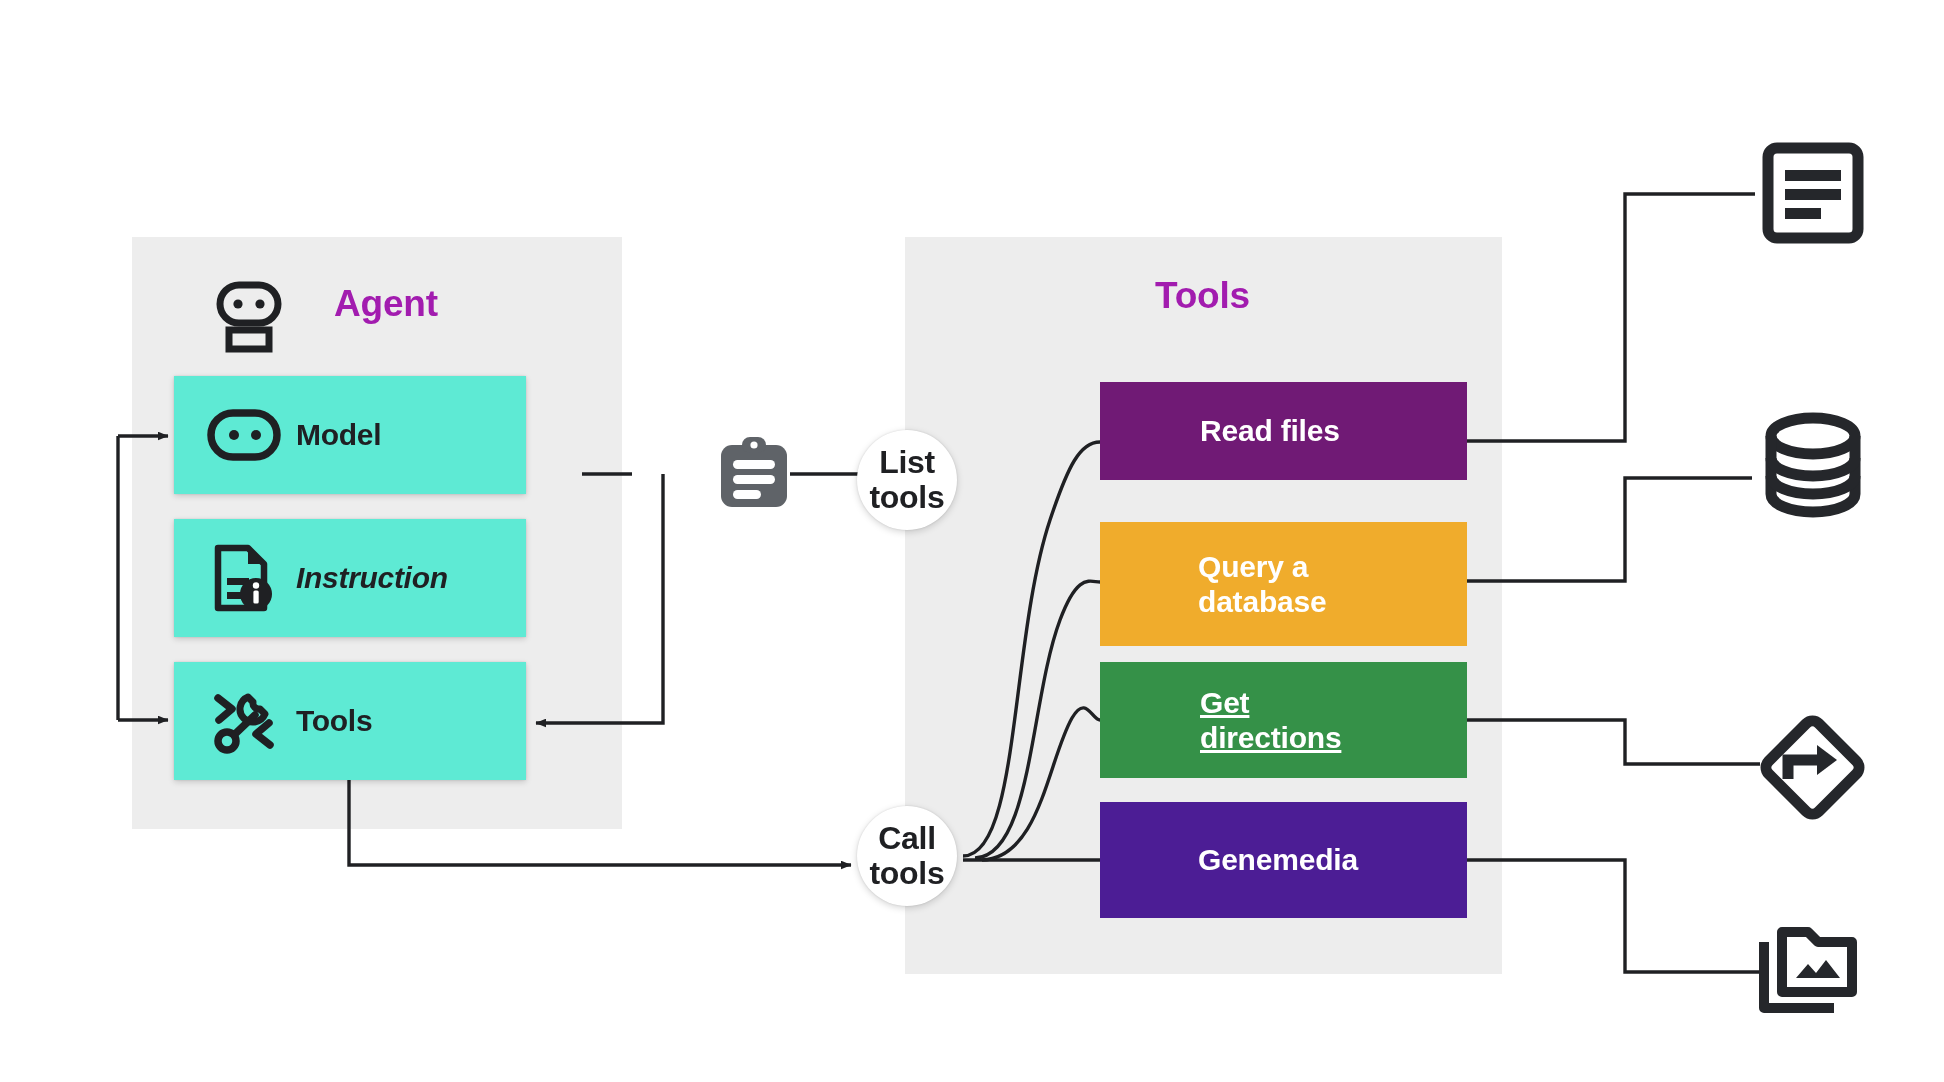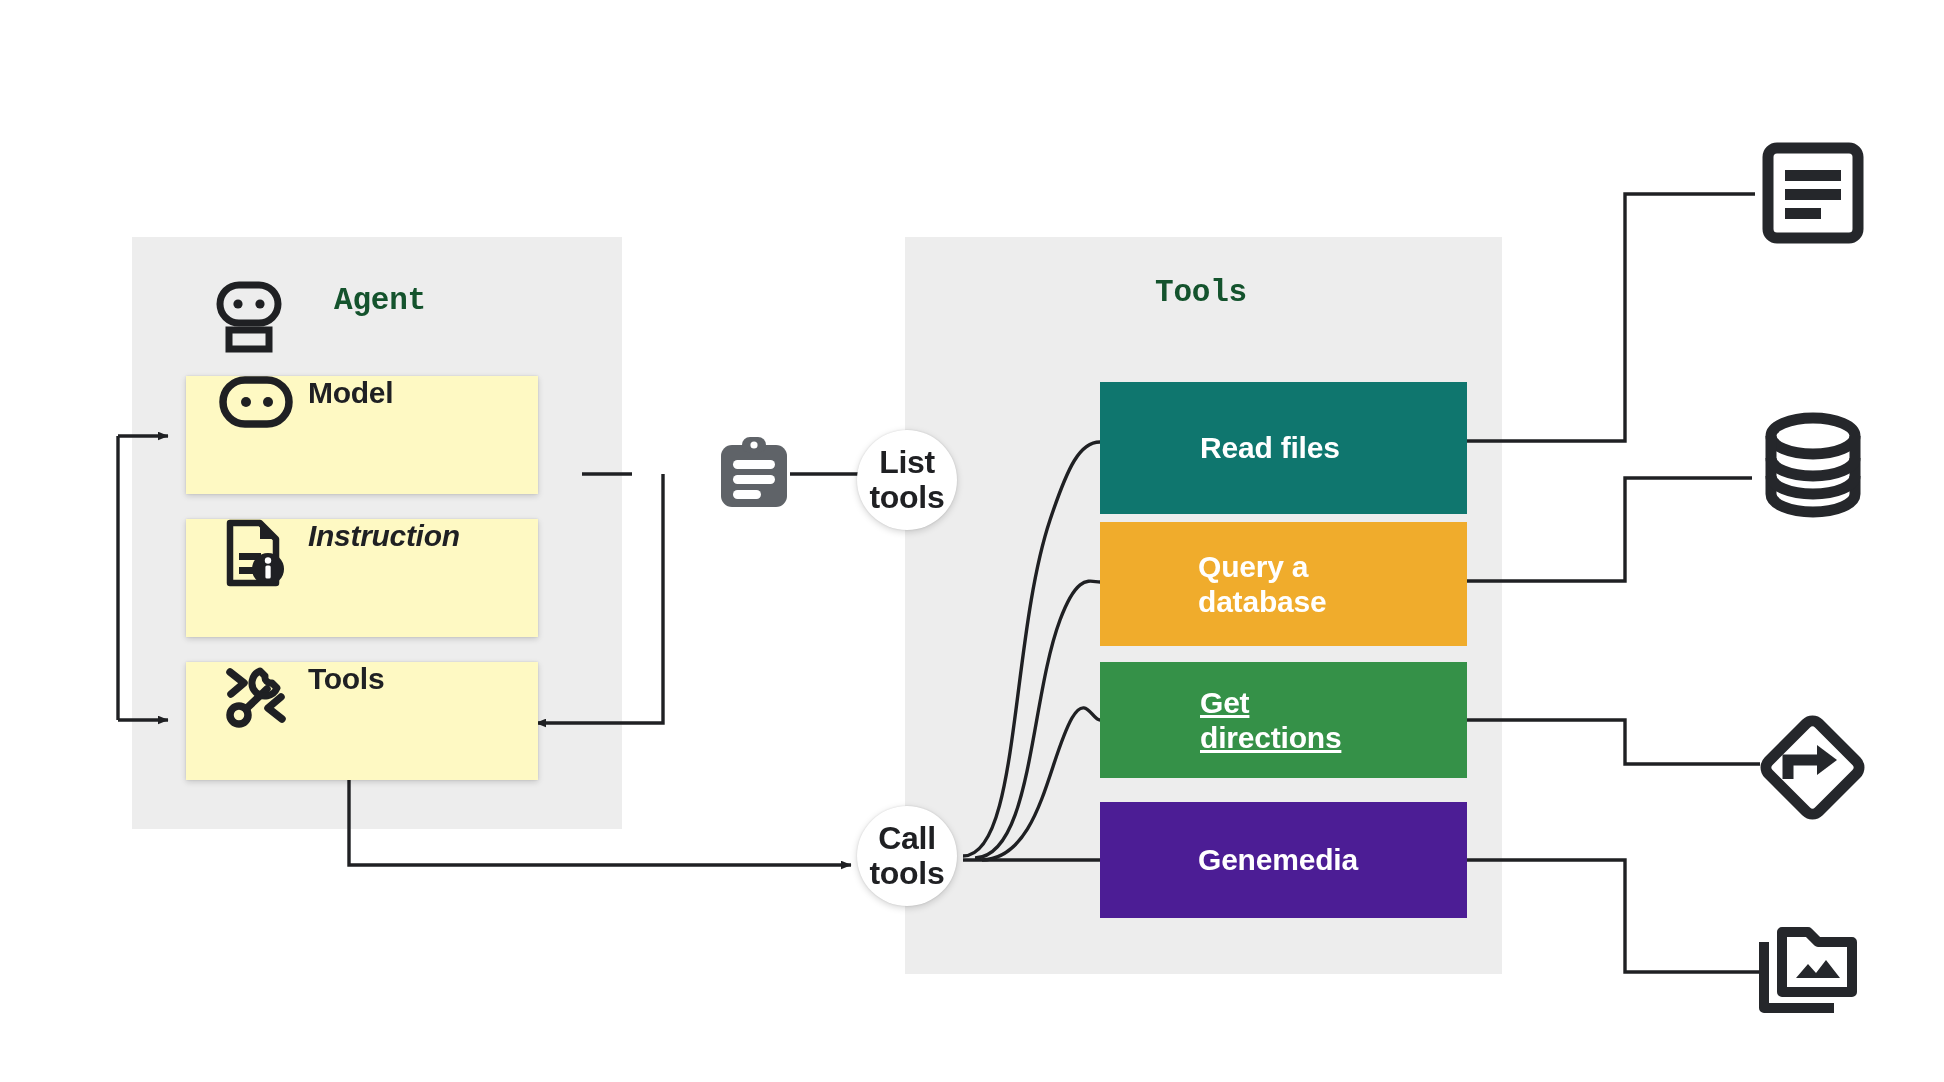--- a/index.html
+++ b/index.html
@@ -25,38 +25,36 @@
   
   .panel {
     position: absolute;
     background: #ededed;
   }
   #agent-panel { left: 132px; top: 237px; width: 490px; height: 592px; }
   #tools-panel { left: 905px; top: 237px; width: 597px; height: 737px; }
 
   .panel-title {
     position: absolute;
-    font-size: 31px;
+    font-size: 37px;
     font-weight: bold;
     letter-spacing: -0.2px;
-    color: #14532d;
+    color: #a21caf;
     white-space: nowrap;
-    font-family: Liberation Mono, monospace;
   }
   #agent-title { left: 334px; top: 283px; }
   #tools-title { left: 1155px; top: 275px; }
 
   
   .card {
     position: absolute;
-    background: #fef9c3;
+    background: #5eead4;
     box-shadow: 0 2px 6px rgba(0,0,0,0.16), 0 0 2px rgba(0,0,0,0.10);
     display: flex;
-    align-items: flex-start;
-    margin-left: 12px;
+    align-items: center;
   }
   #card-model       { left: 174px; top: 376px; width: 352px; height: 118px; }
   #card-instruction { left: 174px; top: 519px; width: 352px; height: 118px; font-style: italic; }
   #card-tools       { left: 174px; top: 662px; width: 352px; height: 118px; }
 
   .card .ic {
     width: 76px;
     margin-left: 32px;
     display: flex;
     align-items: center;
@@ -117,21 +115,21 @@
     align-items: center;
     color: #ffffff;
     font-size: 30px;
     font-weight: bold;
     letter-spacing: -0.2px;
     line-height: 1.18;
   }
   .toolbox .tl {
     margin-left: 98px;
   }
-  #tool-read  { top: 382px;  height: 132px; background: #0f766e; }
+  #tool-read  { top: 382px;  height: 98px; background: #701a75; }
   #tool-query { top: 522px;  height: 124px; background: #f0ac2c; }
   #tool-dir   { top: 662px;  height: 116px; background: #359148; text-decoration: underline; }
   #tool-media { top: 802px;  height: 116px; background: #4c1d95; }
   #tool-read .tl  { margin-left: 100px; }
   #tool-query .tl { margin-left: 98px; }
   #tool-dir .tl   { margin-left: 100px; }
   #tool-media .tl { margin-left: 98px; }
 
   
   .ricon {

